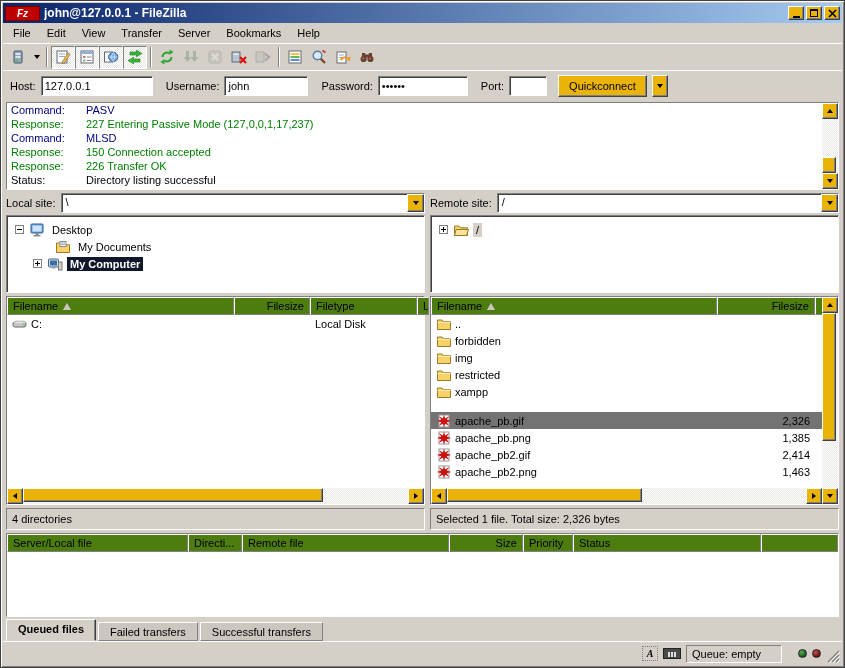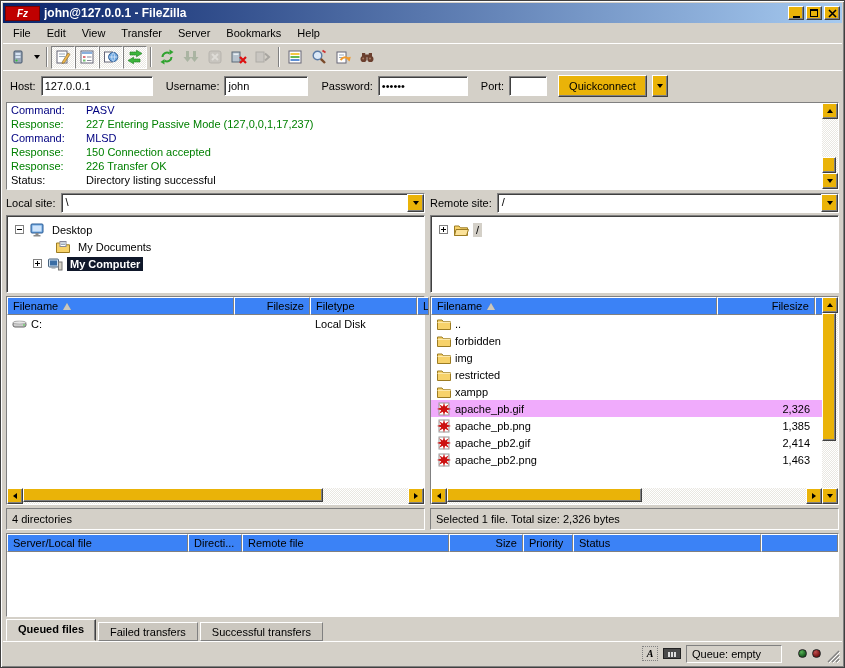--- a/index.html
+++ b/index.html
@@ -3,21 +3,21 @@
 <meta charset="utf-8">
 <style>
   * { box-sizing: border-box; margin:0; padding:0; font-family:"Liberation Sans",sans-serif; }
   html,body { background:#D4D0C8; }
   .window { width:845px; height:668px; background:#D4D0C8; display:flex; flex-direction:column;
             border:1px solid #404040; box-shadow: inset 1px 1px 0 #fff, inset -1px -1px 0 #808080;
             padding:2px; overflow:hidden; }
 
   
   .raised  { background:#eab308; border:1px solid; border-color:#fff #404040 #404040 #fff; box-shadow: inset -1px -1px 0 #808080; }
-  .raised-soft { background:#3b82f6; border:1px solid; border-color:#fff #808080 #808080 #fff; }
+  .raised-soft { background:#4d7c0f; border:1px solid; border-color:#fff #808080 #808080 #fff; }
   .sunken-deep { border:1px solid; border-color:#808080 #fff #fff #808080; box-shadow: inset 1px 1px 0 #404040; background:#fff; }
   .sunken-light{ border:1px solid; border-color:#808080 #fff #fff #808080; }
   .checker { background-color:#e9e7e1;
              background-image: linear-gradient(45deg,#fff 25%,transparent 25%,transparent 75%,#fff 75%),
                                linear-gradient(45deg,#fff 25%,transparent 25%,transparent 75%,#fff 75%);
              background-size:2px 2px; background-position:0 0,1px 1px; }
 
   
   .titlebar { height:20px; background:linear-gradient(90deg,#0A246A,#A6CAF0); display:flex; align-items:center; gap:4px; padding:0 2px; flex:none; }
   .appicon { width:35px; height:15px; background:#bf0000; color:#fff; font-size:10px; font-weight:bold; font-style:italic;
@@ -92,21 +92,21 @@
 
   .listpanel { flex:1; background:#fff; display:flex; min-height:0; }
   .listcol { flex:1; display:flex; flex-direction:column; min-width:0; }
   .lheader { display:flex; height:18px; background:#D4D0C8; flex:none; }
   .hcell { font-size:11px; padding:1px 5px; display:flex; align-items:center; gap:5px; overflow:hidden; white-space:nowrap; flex:none; }
   .hcell.r { justify-content:flex-end; }
   .hfill { flex:1; }
   .sortarrow { width:0; height:0; border-left:4px solid transparent; border-right:4px solid transparent; border-bottom:7px solid #cbc7bd; filter:drop-shadow(0 0 0.5px #8a8a8a); }
   .rows { flex:1; overflow:hidden; font-size:11px; background:#fff; }
   .frow { height:17px; display:flex; align-items:center; }
-  .frow.sel { background:#f0abfc; }
+  .frow.sel { background:#737373;margin-top:12px; }
   .fcell { padding:0 5px; overflow:hidden; white-space:nowrap; display:flex; align-items:center; gap:3px; flex:none; }
   .fcell.r { justify-content:flex-end; }
   .ficon { width:16px; height:16px; flex:none; }
   .lc-name{width:227px}.lc-size{width:76px}.lc-type{width:107px}
   .rc-name{width:286px}.rc-size{width:98px}
   .statuspanel { height:22px; margin-top:3px; display:flex; align-items:center; padding:0 5px; font-size:11px; flex:none; }
 
   
   .queuewrap { height:84px; margin:3px 3px 0 3px; background:#fff; display:flex; flex-direction:column; flex:none; }
   .qc-1{width:181px}.qc-2{width:54px}.qc-3{width:207px}.qc-4{width:74px}.qc-5{width:50px}.qc-6{width:188px}

